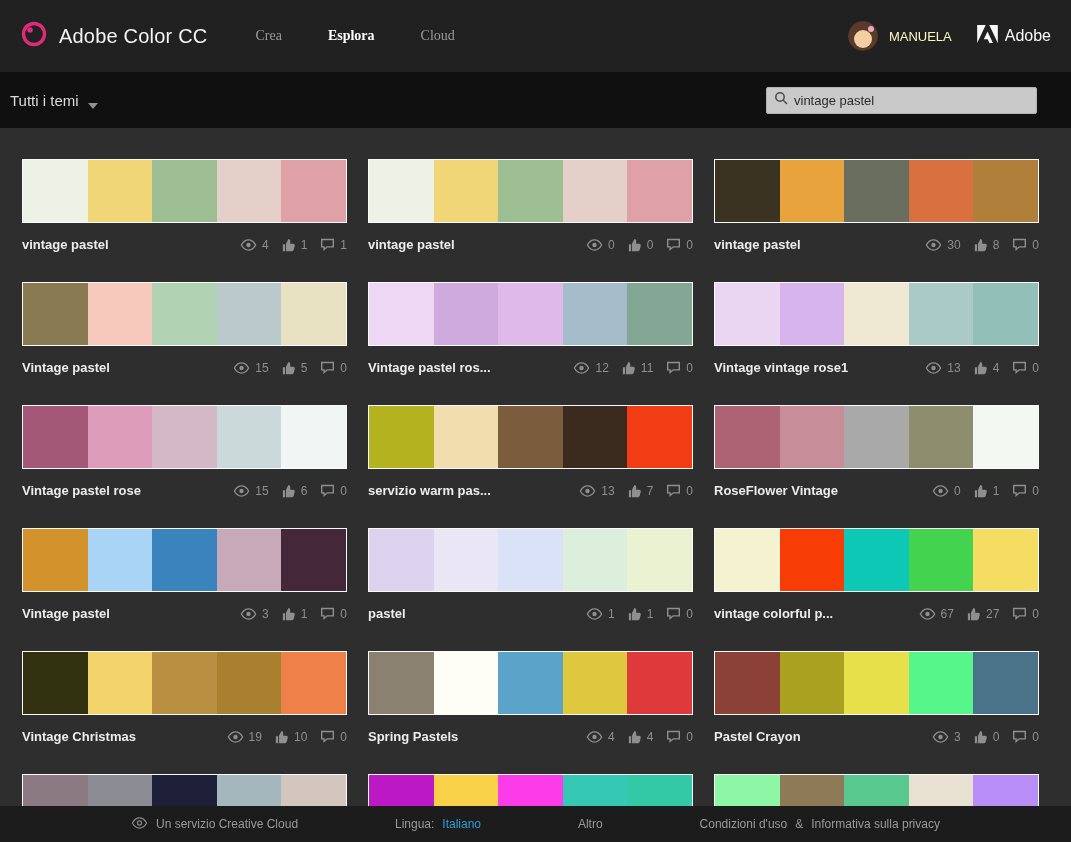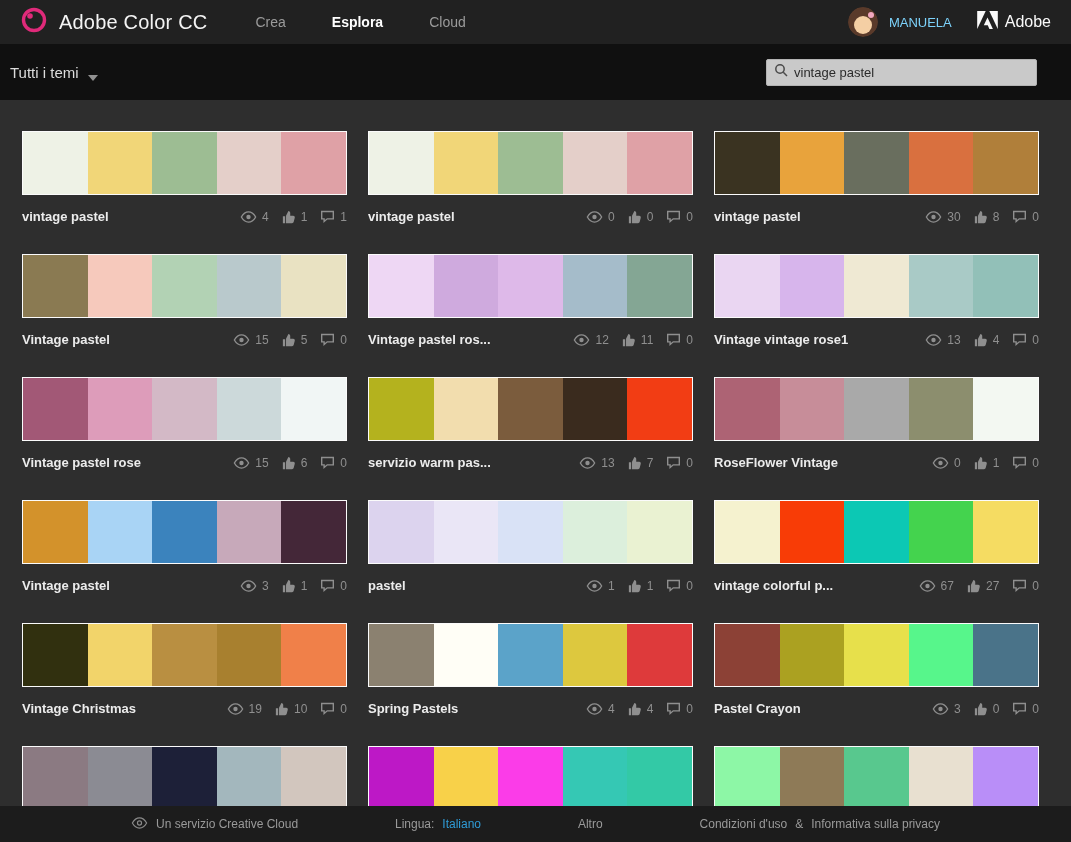--- a/index.html
+++ b/index.html
@@ -7,32 +7,32 @@
   html, body { width:1071px; height:842px; }
   body {
     background:#2e2e2e;
     font-family:"Liberation Sans", sans-serif;
     overflow:hidden;
     position:relative;
   }
 
   
   .topbar {
-    height:44px; background:#212121;
+    height:72px; background:#212121;
     display:flex; align-items:center;
     padding:0 20px;
   }
   .brand { display:flex; align-items:center; gap:11px; cursor:pointer; }
   .brand-text { color:#f4f4f4; font-size:20px; letter-spacing:.2px; }
-  .nav { display:flex; gap:46px; margin-left:48px; }
+  .nav { display:flex; gap:46px; margin-left:48px;font-family:Liberation Serif, serif; }
   .nav-item { color:#9b9b9b; font-size:14px; cursor:pointer; text-decoration:none; }
   .nav-item.active { color:#ffffff; font-weight:bold; }
   .user-area { margin-left:auto; display:flex; align-items:center; gap:11px; }
   .avatar { width:30px; height:30px; border-radius:50%; overflow:hidden; display:block; cursor:pointer; }
-  .user-name { color:#7dd3fc; font-size:13px; cursor:pointer; }
+  .user-name { color:#fef9c3; font-size:13px; cursor:pointer; }
   .adobe-brand { display:flex; align-items:center; gap:7px; margin-left:14px; color:#fafafa; font-size:16px; cursor:pointer; }
 
   
   .filterbar {
     height:56px; background:#101010;
     display:flex; align-items:center; justify-content:space-between;
     padding:0 34px 0 10px;
   }
   .dropdown { color:#dcdcdc; font-size:15px; display:flex; align-items:flex-end; gap:9px; cursor:pointer; }
   .caret {

